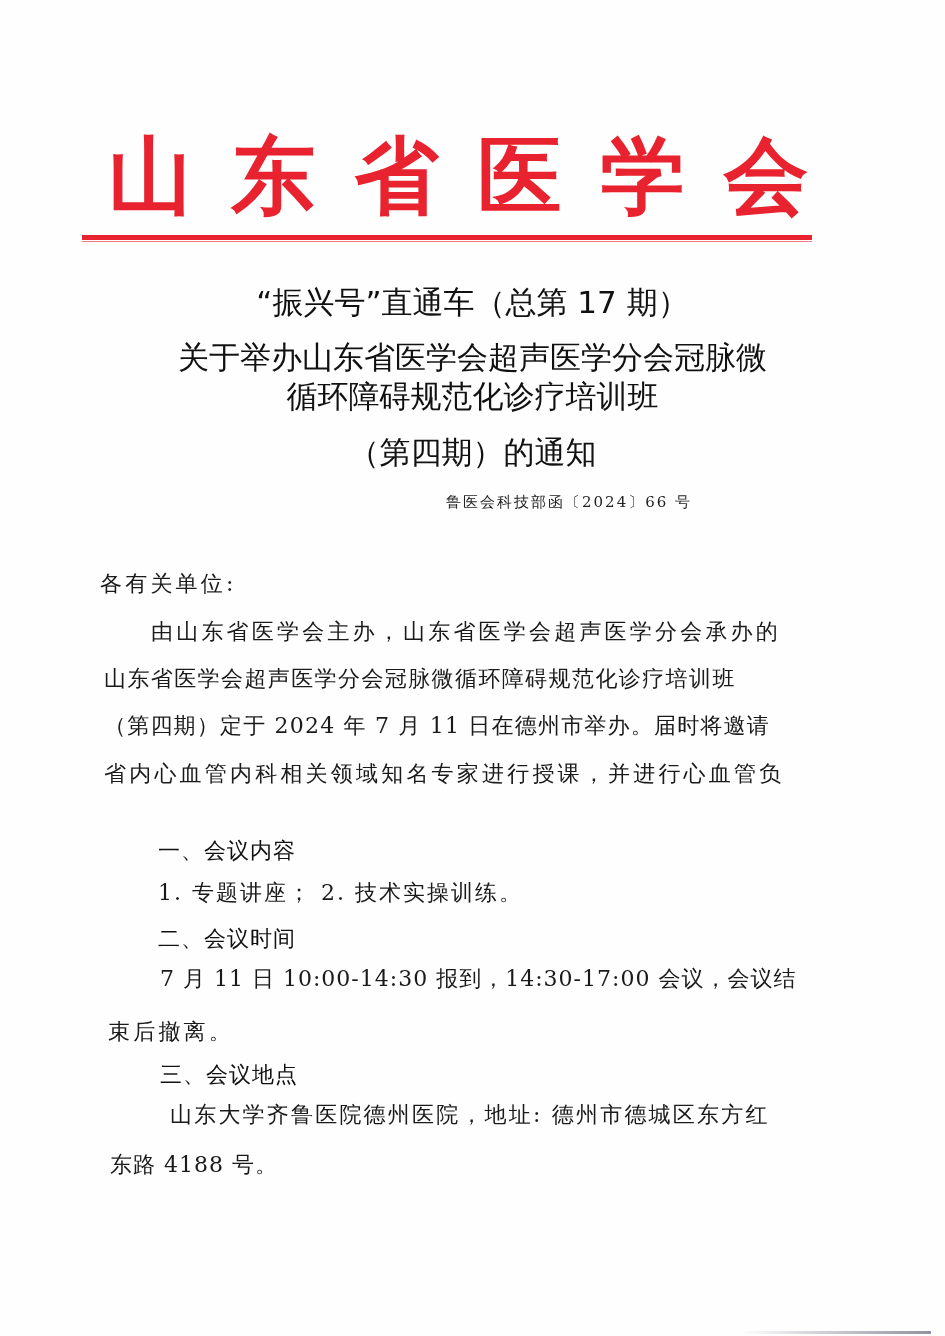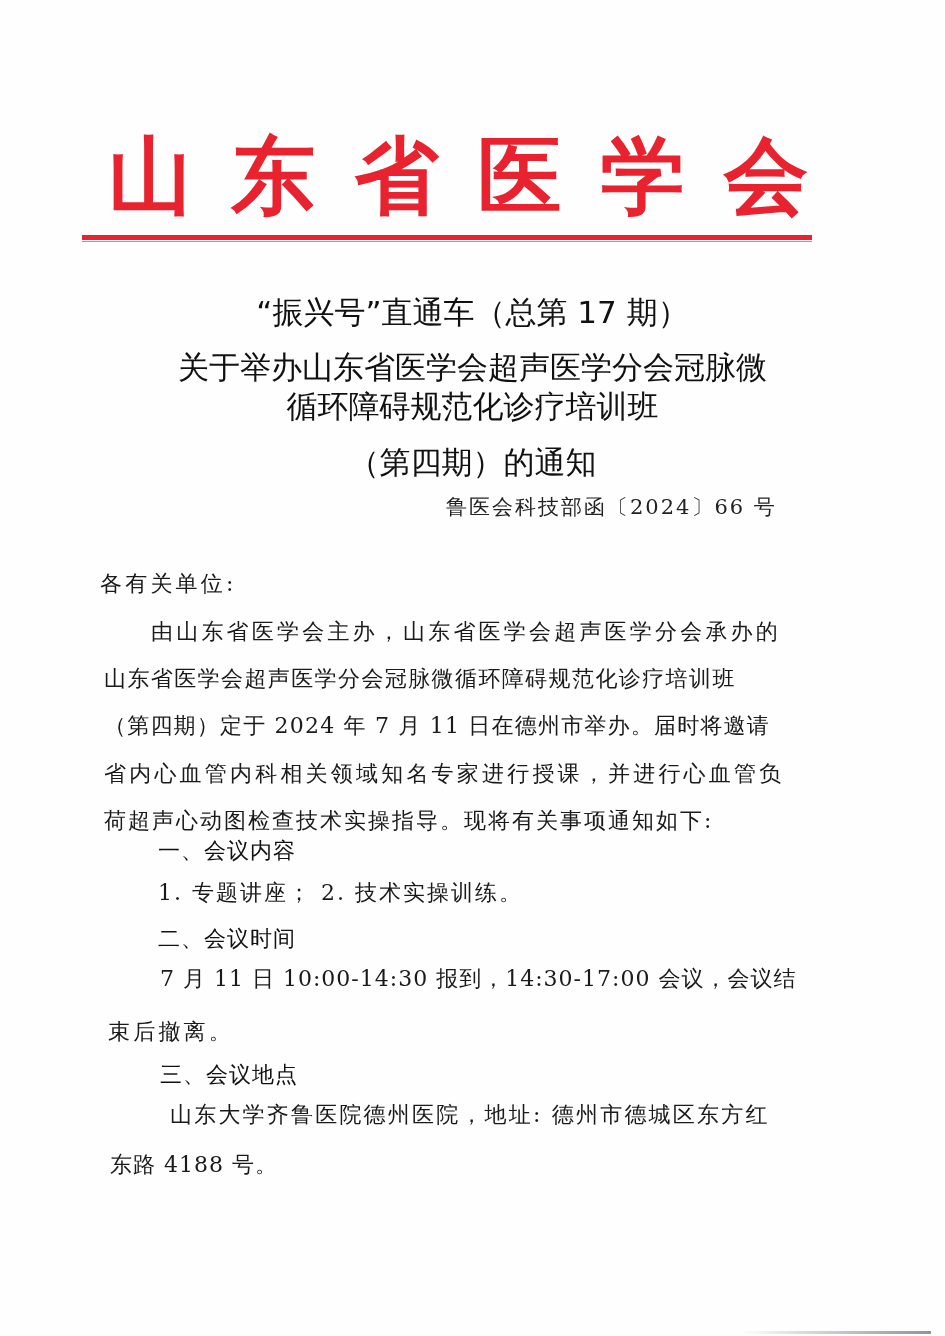--- a/index.html
+++ b/index.html
@@ -6,22 +6,22 @@
   body { width: 945px; height: 1336px; position: relative; overflow: hidden;
          font-family: "DejaVu Serif", "Liberation Serif", serif; color: #1a1a1a; }
   .page { position: absolute; left: 0; top: 0; width: 945px; height: 1336px; background: #fefefe; }
   .masthead { position: absolute; left: 108px; top: 128px; width: 700px; height: 95px;
               display: flex; justify-content: space-between; align-items: center; }
   .masthead span { font-family: "DejaVu Serif", serif; font-weight: bold; color: #e8232f;
                    font-size: 84px; line-height: 95px; }
   .redline { position: absolute; left: 82px; top: 235px; width: 730px; height: 5px; background: #e8232f; }
   .redline2 { position: absolute; left: 82px; top: 241px; width: 730px; height: 1px; background: #f07a80; }
   .title { position: absolute; left: 0; width: 945px; text-align: center;
-           font-family: "DejaVu Sans", sans-serif; font-size: 31px; line-height: 40px; color: #111; margin-top: 10px; }
-  .docno { position: absolute; left: 446px; top: 493px; font-size: 21px; letter-spacing: 2px; color: #222; }
+           font-family: "DejaVu Sans", sans-serif; font-size: 31px; line-height: 40px; color: #111; }
+  .docno { position: absolute; left: 446px; top: 493px; font-size: 15px; letter-spacing: 2px; color: #222; }
   .line { position: absolute; font-size: 22px; line-height: 30px; letter-spacing: 3.2px; color: #1a1a1a; white-space: nowrap; }
   .heading { position: absolute; font-family: "DejaVu Sans", sans-serif; font-weight: normal;
              font-size: 22px; line-height: 30px; color: #111; letter-spacing: 1px; }
   .shadow { position: absolute; right: 14px; bottom: 2px; width: 190px; height: 3px;
             background: linear-gradient(to right, rgba(120,120,140,0), rgba(100,100,120,0.7)); }
 </style>
 </head>
 <body>
 
 <div class="page">
@@ -43,21 +43,20 @@
   <div class="title" style="top:432px;">（第四期）的通知</div>
 
   <div class="docno">鲁医会科技部函〔2024〕66 号</div>
 
   <div class="line" style="left:100px; top:569px;text-align:center;">各有关单位:</div>
 
   <div class="line" style="left:151px; top:617px;text-align:right;">由山东省医学会主办，山东省医学会超声医学分会承办的</div>
   <div class="line" style="left:104px; top:664px; letter-spacing:1.4px;">山东省医学会超声医学分会冠脉微循环障碍规范化诊疗培训班</div>
   <div class="line" style="left:104px; top:711px; letter-spacing:1.2px;">（第四期）定于 2024 年 7 月 11 日在德州市举办。届时将邀请</div>
   <div class="line" style="left:104px; top:759px;">省内心血管内科相关领域知名专家进行授课，并进行心血管负</div>
-  <div class="line" style="left:104px; top:806px; letter-spacing:2px;">荷超声心动图检查技术实操指导。现将有关事项通知如下:</div>
 
   <div class="heading" style="left:158px; top:836px;">一、会议内容</div>
   <div class="line" style="left:158px; top:878px; letter-spacing:2px;">1. 专题讲座； 2. 技术实操训练。</div>
 
   <div class="heading" style="left:158px; top:924px;">二、会议时间</div>
   <div class="line" style="left:160px; top:964px; letter-spacing:1px;">7 月 11 日 10:00-14:30 报到，14:30-17:00 会议，会议结</div>
   <div class="line" style="left:108px; top:1017px;">束后撤离。</div>
 
   <div class="heading" style="left:160px; top:1060px;">三、会议地点</div>
   <div class="line" style="left:170px; top:1100px; letter-spacing:2.2px;">山东大学齐鲁医院德州医院，地址: 德州市德城区东方红</div>

